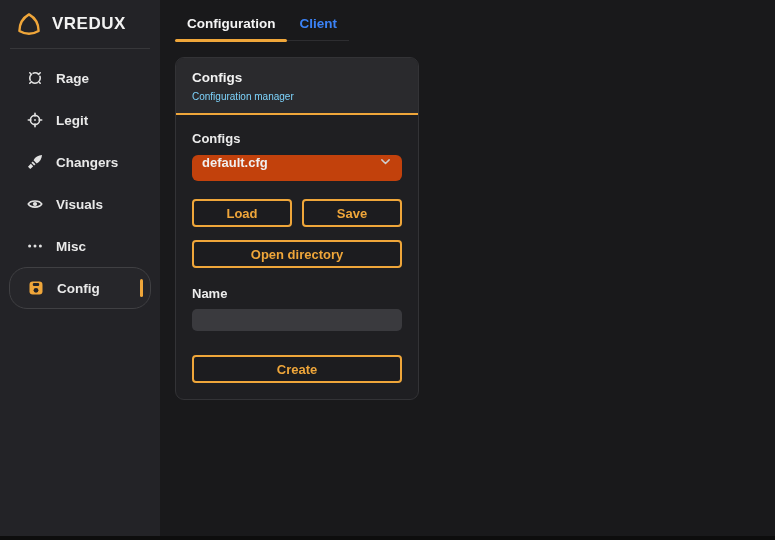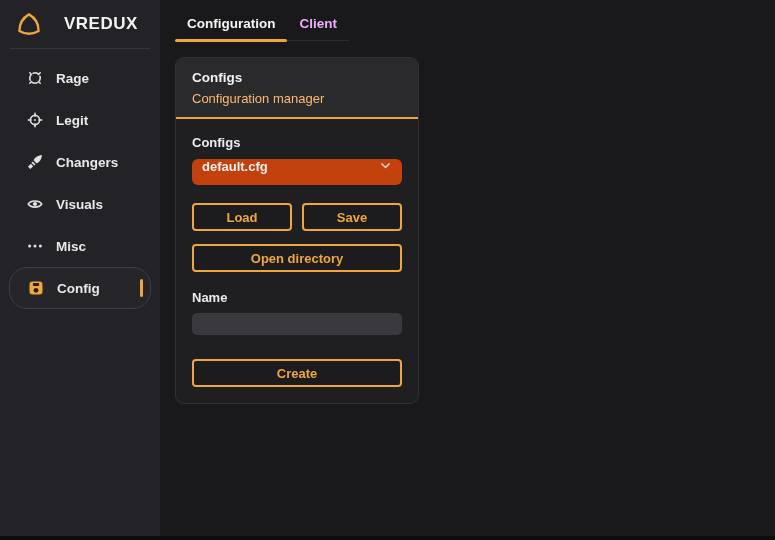--- a/index.html
+++ b/index.html
@@ -11,21 +11,21 @@
     position: relative;
     overflow: hidden;
   }
   
   .sidebar {
     position: absolute; left: 0; top: 0; bottom: 0; width: 160px;
     background: #232327;
   }
   .logo-row {
     height: 48px; display: flex; align-items: center;
-    padding-left: 16px; gap: 22px;
+    padding-left: 16px; gap: 10px;
   }
   .logo-row svg { display: block; }
   .brand {
     color: #f2f2f2; font-weight: bold; font-size: 17px; letter-spacing: .5px;
   }
   .logo-divider { border-bottom: 1px solid #37373a; margin: 0 10px; }
   .nav { padding-top: 8px; }
   .nav-item {
     height: 42px; display: flex; align-items: center; gap: 13px;
     padding-left: 27px; color: #e9e9e9; font-weight: bold; font-size: 13.5px;
@@ -40,39 +40,39 @@
   .active-bar {
     position: absolute; right: 7px; top: 50%; transform: translateY(-50%);
     width: 3px; height: 18px; border-radius: 2px; background: var(--accent);
   }
   
   .main { position: absolute; left: 160px; right: 0; top: 0; bottom: 0; background: #19191b; }
   .tabbar { padding-left: 15px; }
   .tabs { display: inline-flex; border-bottom: 1px solid #2d2d30; }
   .tab {
     padding: 16px 12px 9px; font-weight: bold; font-size: 13.5px;
-    color: #f0abfc; position: relative; cursor: pointer;
+    color: #3b82f6; position: relative; cursor: pointer;
   }
   .tab.active { color: #f5f5f5; text-align: center; }
   .tab .tab-underline {
     position: absolute; left: 0; right: 0; bottom: -2px; height: 3px;
     border-radius: 2px; background: var(--accent);
   }
   
   .panel {
     margin: 16px 0 0 15px; width: 244px;
     background: #1f1f22; border: 1px solid #333336; border-radius: 9px;
     overflow: hidden;
   }
   .panel-header {
     background: #2a2a2d; padding: 12px 16px 11px;
     border-bottom: 2px solid var(--accent);
   }
   .panel-title { font-size: 13.5px; font-weight: bold; color: #f2f2f2; }
-  .panel-sub { margin-top: 6px; font-size: 13px; color: #fdba74; }
+  .panel-sub { margin-top: 6px; font-size: 10px; color: #7dd3fc; }
   .panel-body { padding: 16px; }
   .field-label { display: block; font-size: 13px; font-weight: bold; color: #ececec; }
   .dropdown {
     margin-top: 9px; height: 26px; background: #c2410c; border-radius: 6px;
     display: flex; justify-content: space-between;
     padding: 0 10px; cursor: pointer; border: none; width: 100%;
     font-family: inherit;
   }
   .dropdown-value { font-size: 13px; font-weight: bold; color: #f0f0f0; }
   .btn {

